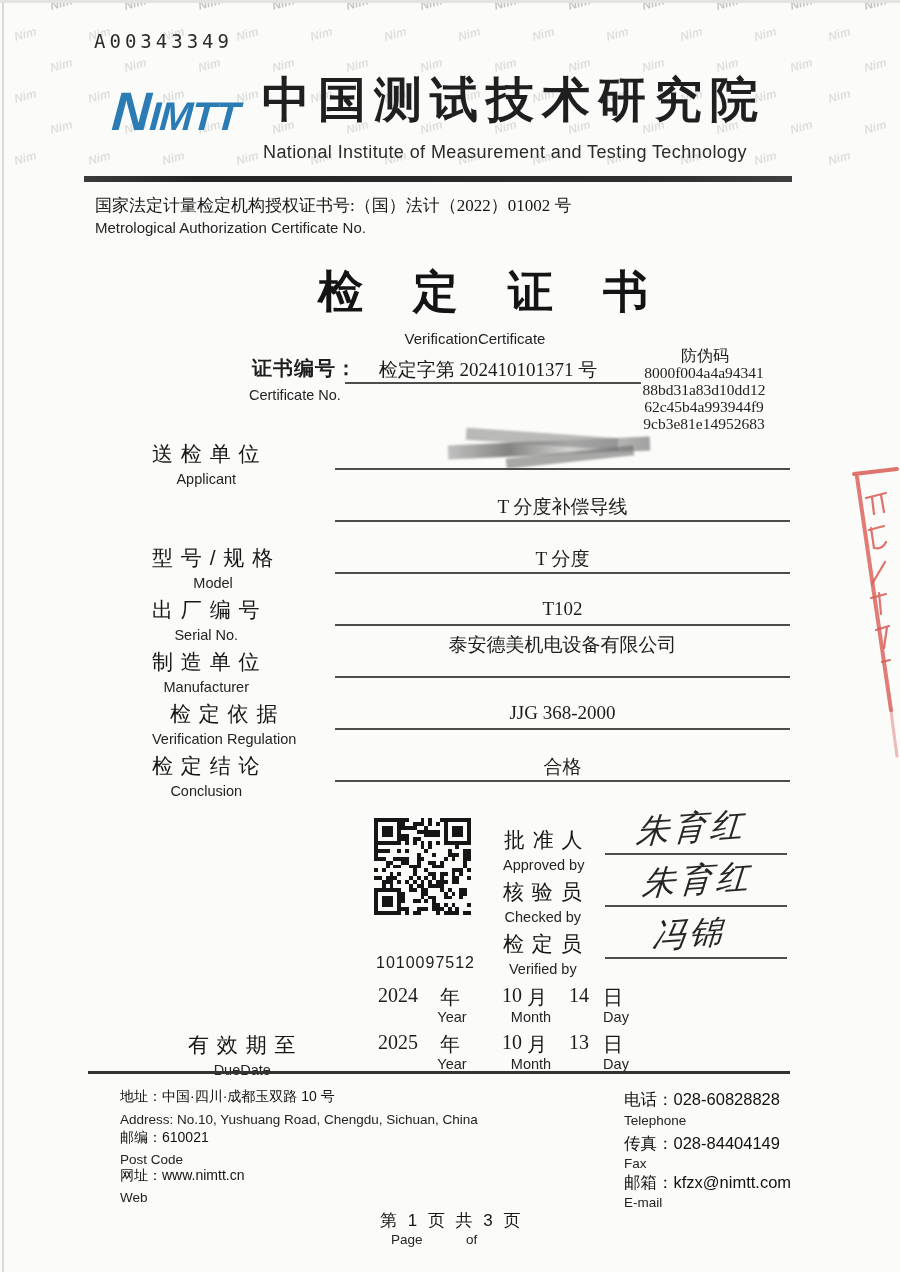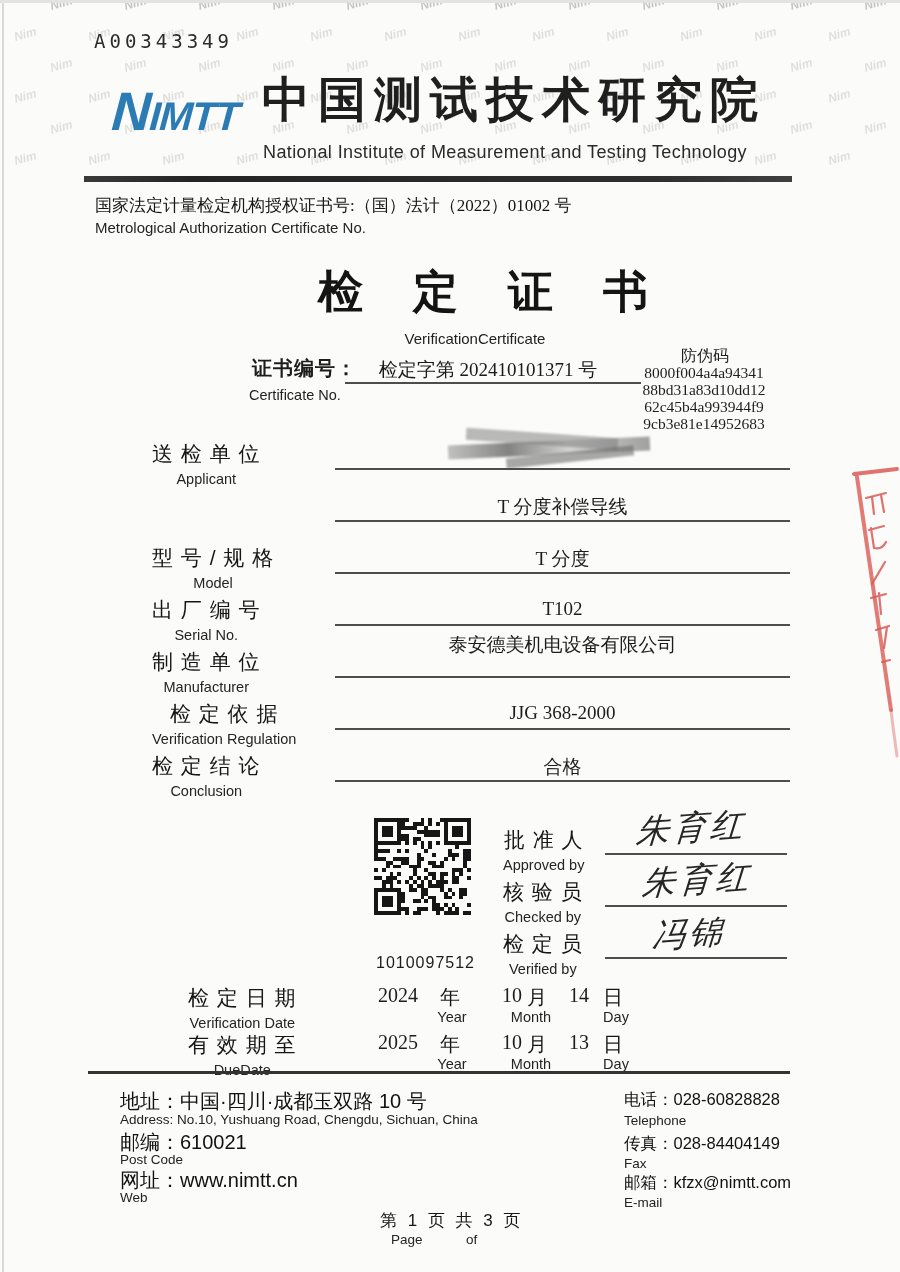--- a/index.html
+++ b/index.html
@@ -59,21 +59,21 @@
   .s-line{position:absolute;left:605px;width:182px;height:1.6px;background:#4d4d4d;}
   .sig{position:absolute;font-family:"Liberation Serif","DejaVu Serif",serif;font-style:italic;
         font-size:33px;color:#262626;transform:rotate(-4deg) skewX(-8deg);letter-spacing:4px;white-space:nowrap;}
   
   .d-wrap{position:absolute;left:188px;text-align:center;}
   .d-num{position:absolute;font-family:"Liberation Serif","DejaVu Serif",serif;font-size:20px;color:#1c1c1c;text-align:center;}
   .d-cjk{position:absolute;font-size:20px;color:#161616;}
   .d-en{position:absolute;font-size:14.5px;color:#242424;text-align:center;}
   
   .foot-rule{left:88px;top:1071px;width:702px;height:2.5px;background:#333;}
-  .fl-cn{position:absolute;left:120px;font-size:20px;color:#111;white-space:nowrap;}
+  .fl-cn{position:absolute;left:120px;font-size:14px;color:#111;white-space:nowrap;}
   .fl-en{position:absolute;left:120px;font-size:13.5px;color:#222;white-space:nowrap;}
   .fr-cn{position:absolute;left:624px;font-size:16.5px;color:#111;white-space:nowrap;}
   .fr-en{position:absolute;left:624px;font-size:13.5px;color:#222;white-space:nowrap;}
   .pag-cn{left:380px;top:1209px;font-size:17px;letter-spacing:3px;color:#161616;}
   .pag-page{left:391px;top:1232px;font-size:13.5px;color:#242424;}
   .pag-of{left:466px;top:1232px;font-size:13.5px;color:#242424;}
   
   .stamp{left:840px;top:462px;width:60px;height:300px;}
 </style>
 </head>
@@ -877,24 +877,20 @@
   <div class="sig" style="left:642px;top:858px">朱育红</div>
   <div class="s-line" style="top:905px"></div>
 
   <div class="s-wrap" style="top:930px">
     <div class="f-cn">检 定 员</div>
     <div class="f-en">Verified by</div>
   </div>
   <div class="sig" style="left:652px;top:912px">冯锦</div>
   <div class="s-line" style="top:957px"></div>
 
-  <div class="d-wrap" style="top:984px">
-    <div class="f-cn">检 定 日 期</div>
-    <div class="f-en">Verification Date</div>
-  </div>
   <div class="d-num" style="left:370px;top:984px;width:56px">2024</div>
   <div class="d-cjk" style="left:440px;top:984px">年</div>
   <div class="d-num" style="left:496px;top:984px;width:32px">10</div>
   <div class="d-cjk" style="left:527px;top:984px">月</div>
   <div class="d-num" style="left:563px;top:984px;width:32px">14</div>
   <div class="d-cjk" style="left:603px;top:984px">日</div>
   <div class="d-en" style="left:430px;top:1009px;width:44px">Year</div>
   <div class="d-en" style="left:503px;top:1009px;width:56px">Month</div>
   <div class="d-en" style="left:596px;top:1009px;width:40px">Day</div>
 

